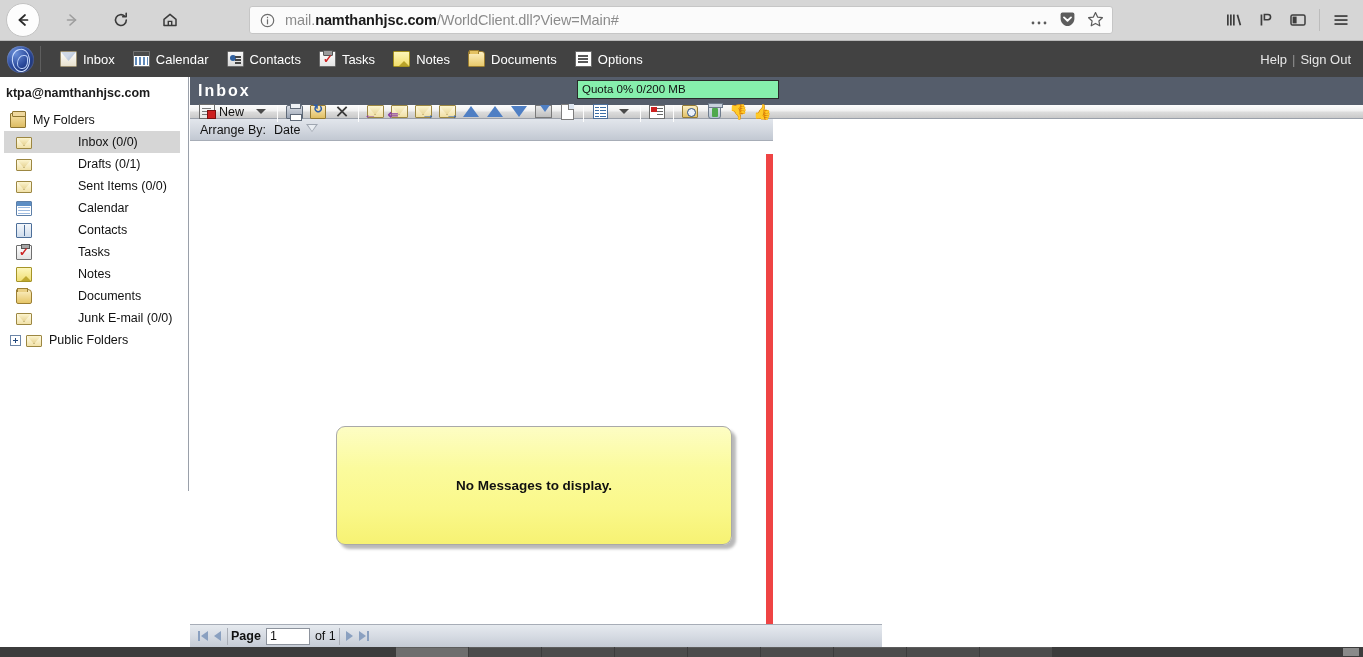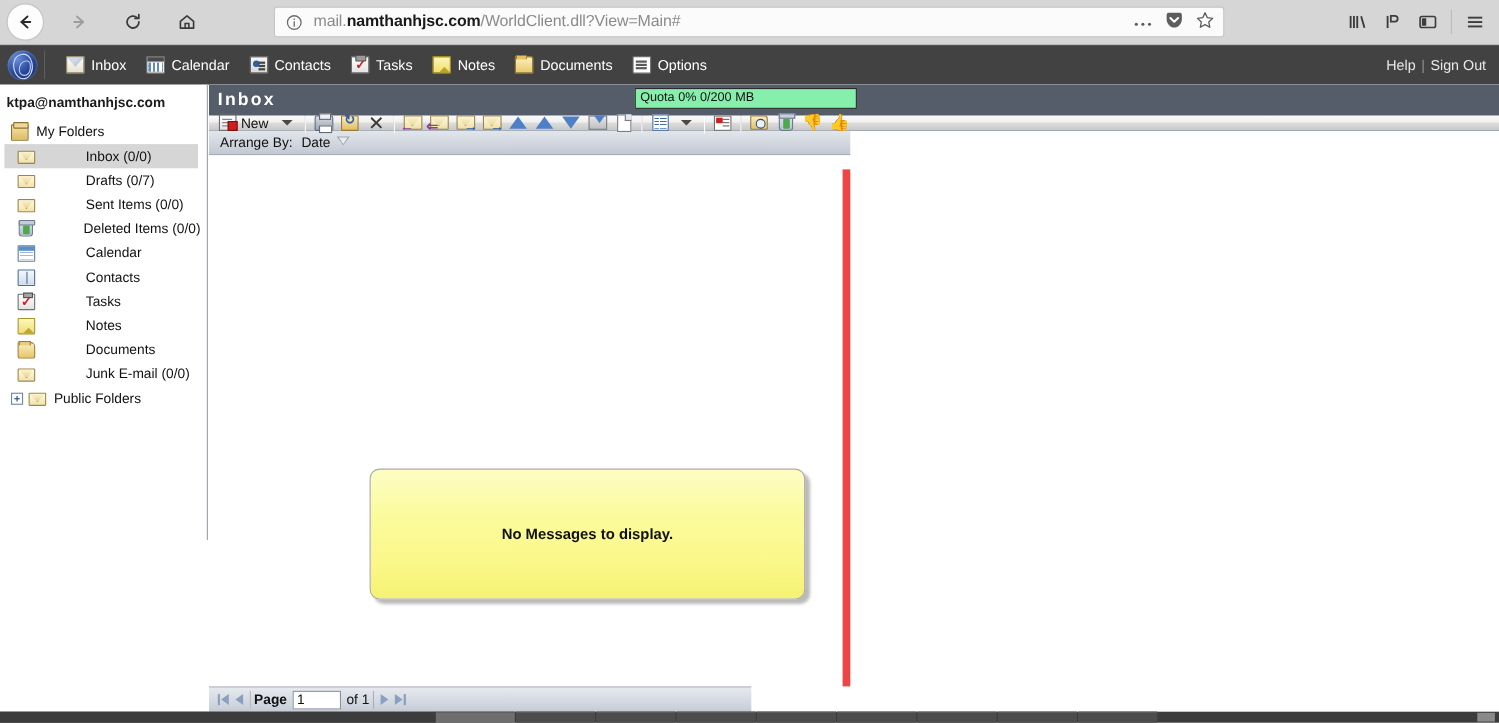--- a/index.html
+++ b/index.html
@@ -421,21 +421,21 @@
     background: linear-gradient(#fdfdc4 0%, #fbfb9d 35%, #faf88a 70%, #f6f273 100%);
     border: 1px solid #a9a9a9;
     border-radius: 9px;
     box-shadow: 4px 4px 3px rgba(0,0,0,0.28);
     display: flex; align-items: center; justify-content: center;
   }
   #empty-text { font-size: 13.5px; font-weight: bold; color: #111111; }
 
   #pager {
     position: absolute; left: 0; top: 547px;
-    width: 493px; height: 23px;
+    width: 692px; height: 23px;
     background: linear-gradient(#e6eaef 0%, #d6dbe3 50%, #c5cbd5 100%);
     border-top: 1px solid #a7adb7;
     display: flex; align-items: center;
     padding-left: 6px;
   }
   .pg-btn { width: 14px; height: 20px; display:flex; align-items:center; justify-content:center; color:#6d86ab; }
   .pg-sep { width: 1px; height: 17px; background: #ffffff; border-left: 1px solid #a9aeb7; margin: 0 3px; }
   .pg-text { font-size: 12.5px; font-weight: bold; color: #111; }
   #page-input {
     width: 44px; height: 17px; margin: 0 5px;
@@ -614,29 +614,25 @@
     <div class="tree-row">
       <span class="tree-icon ic-myfolders"></span>
       <span class="tree-label">My Folders</span>
     </div>
     <div class="tree-row indent1 selected">
       <span class="tree-icon ic-envelope"></span>
       <span class="tree-label">Inbox (0/0)</span>
     </div>
     <div class="tree-row indent1">
       <span class="tree-icon ic-envelope"></span>
-      <span class="tree-label">Drafts (0/7)</span>
+      <span class="tree-label">Drafts (0/1)</span>
     </div>
     <div class="tree-row indent1">
       <span class="tree-icon ic-envelope"></span>
       <span class="tree-label">Sent Items (0/0)</span>
-    </div>
-    <div class="tree-row indent1">
-      <span class="tree-icon ic-trash"></span>
-      <span class="tree-label">Deleted Items (0/0)</span>
     </div>
     <div class="tree-row indent1">
       <span class="tree-icon ic-cal-s"></span>
       <span class="tree-label">Calendar</span>
     </div>
     <div class="tree-row indent1">
       <span class="tree-icon ic-book"></span>
       <span class="tree-label">Contacts</span>
     </div>
     <div class="tree-row indent1">

